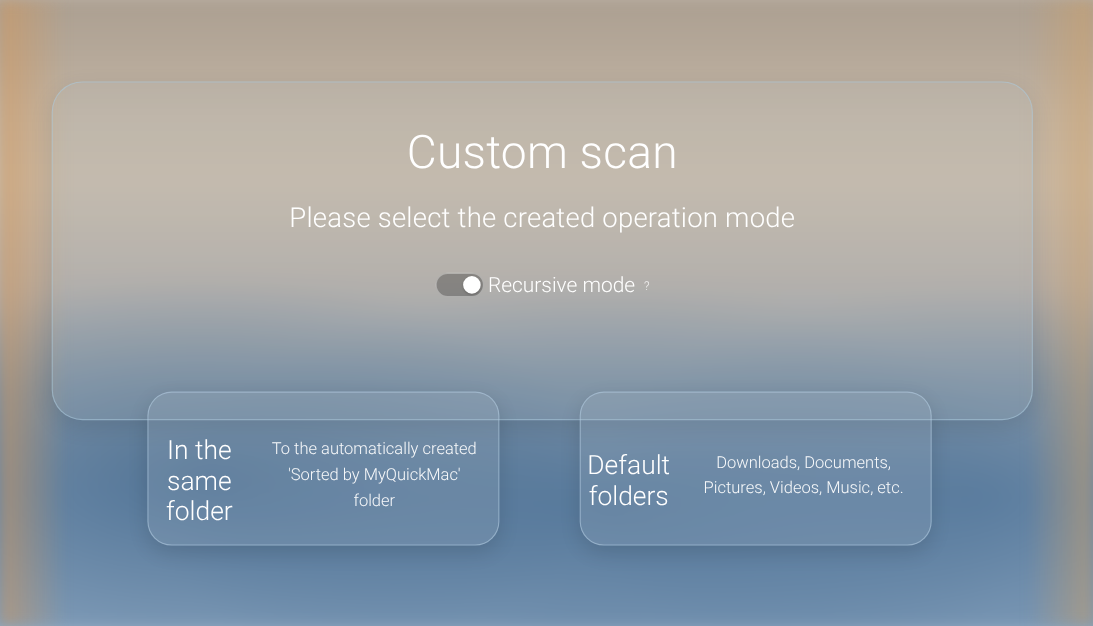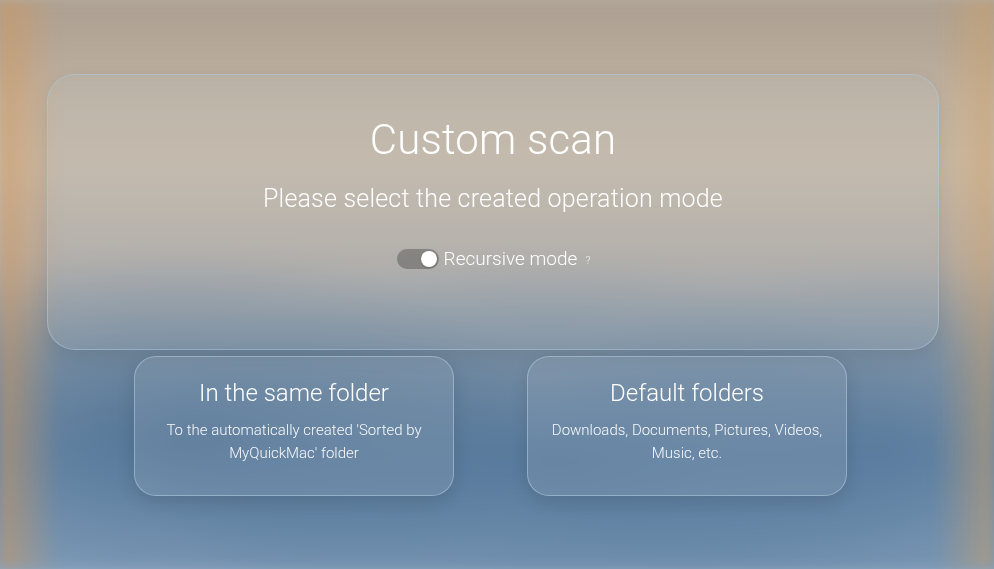--- a/index.html
+++ b/index.html
@@ -47,21 +47,21 @@
   }
   .container {
     position: absolute;
     inset: 0;
   }
   .main-panel {
     position: absolute;
     left: 47px;
     top: 74px;
     width: 892px;
-    height: 276px;
+    height: 308px;
     background: rgba(180,188,196,0.18);
     border: 1px solid rgba(170,200,220,0.55);
     border-radius: 28px;
     box-shadow: 0 6px 20px rgba(0,0,0,0.10);
     display: flex;
     flex-direction: column;
     align-items: center;
     color: #ffffff;
     text-align: center;
   }
@@ -118,21 +118,21 @@
     position: absolute;
     width: 320px;
     height: 140px;
     background: rgba(170,185,200,0.20);
     border: 1px solid rgba(180,205,225,0.55);
     border-radius: 22px;
     box-shadow: 0 6px 18px rgba(0,0,0,0.12);
     color: #ffffff;
     text-align: center;
     display: flex;
-    flex-direction: column;
+    flex-direction: row;
     align-items: center;
     cursor: pointer;
   }
   .option-left { left: 134px; top: 356px; }
   .option-right { left: 527px; top: 356px; }
   .option-title {
     font-size: 24px;
     font-weight: 300;
     margin-top: 22px;
   }

